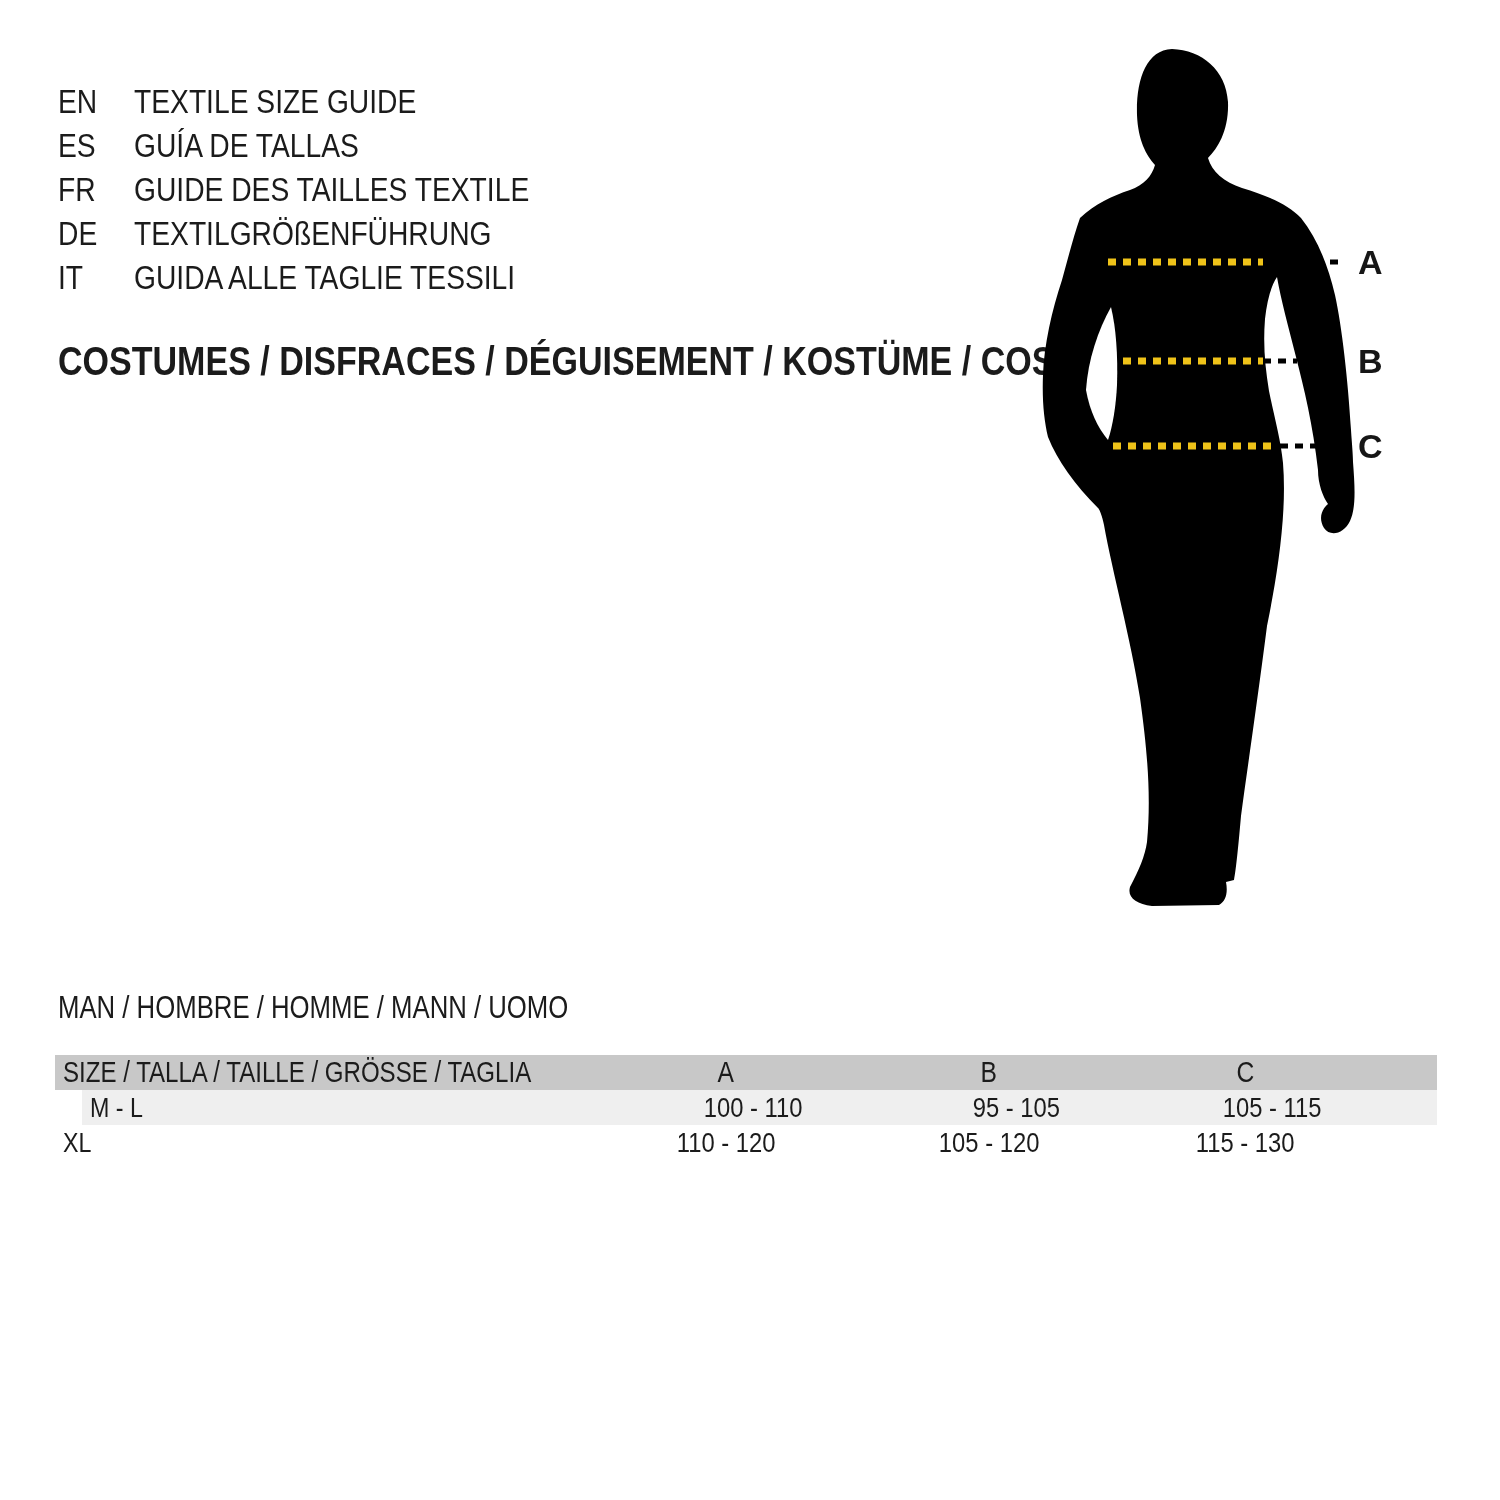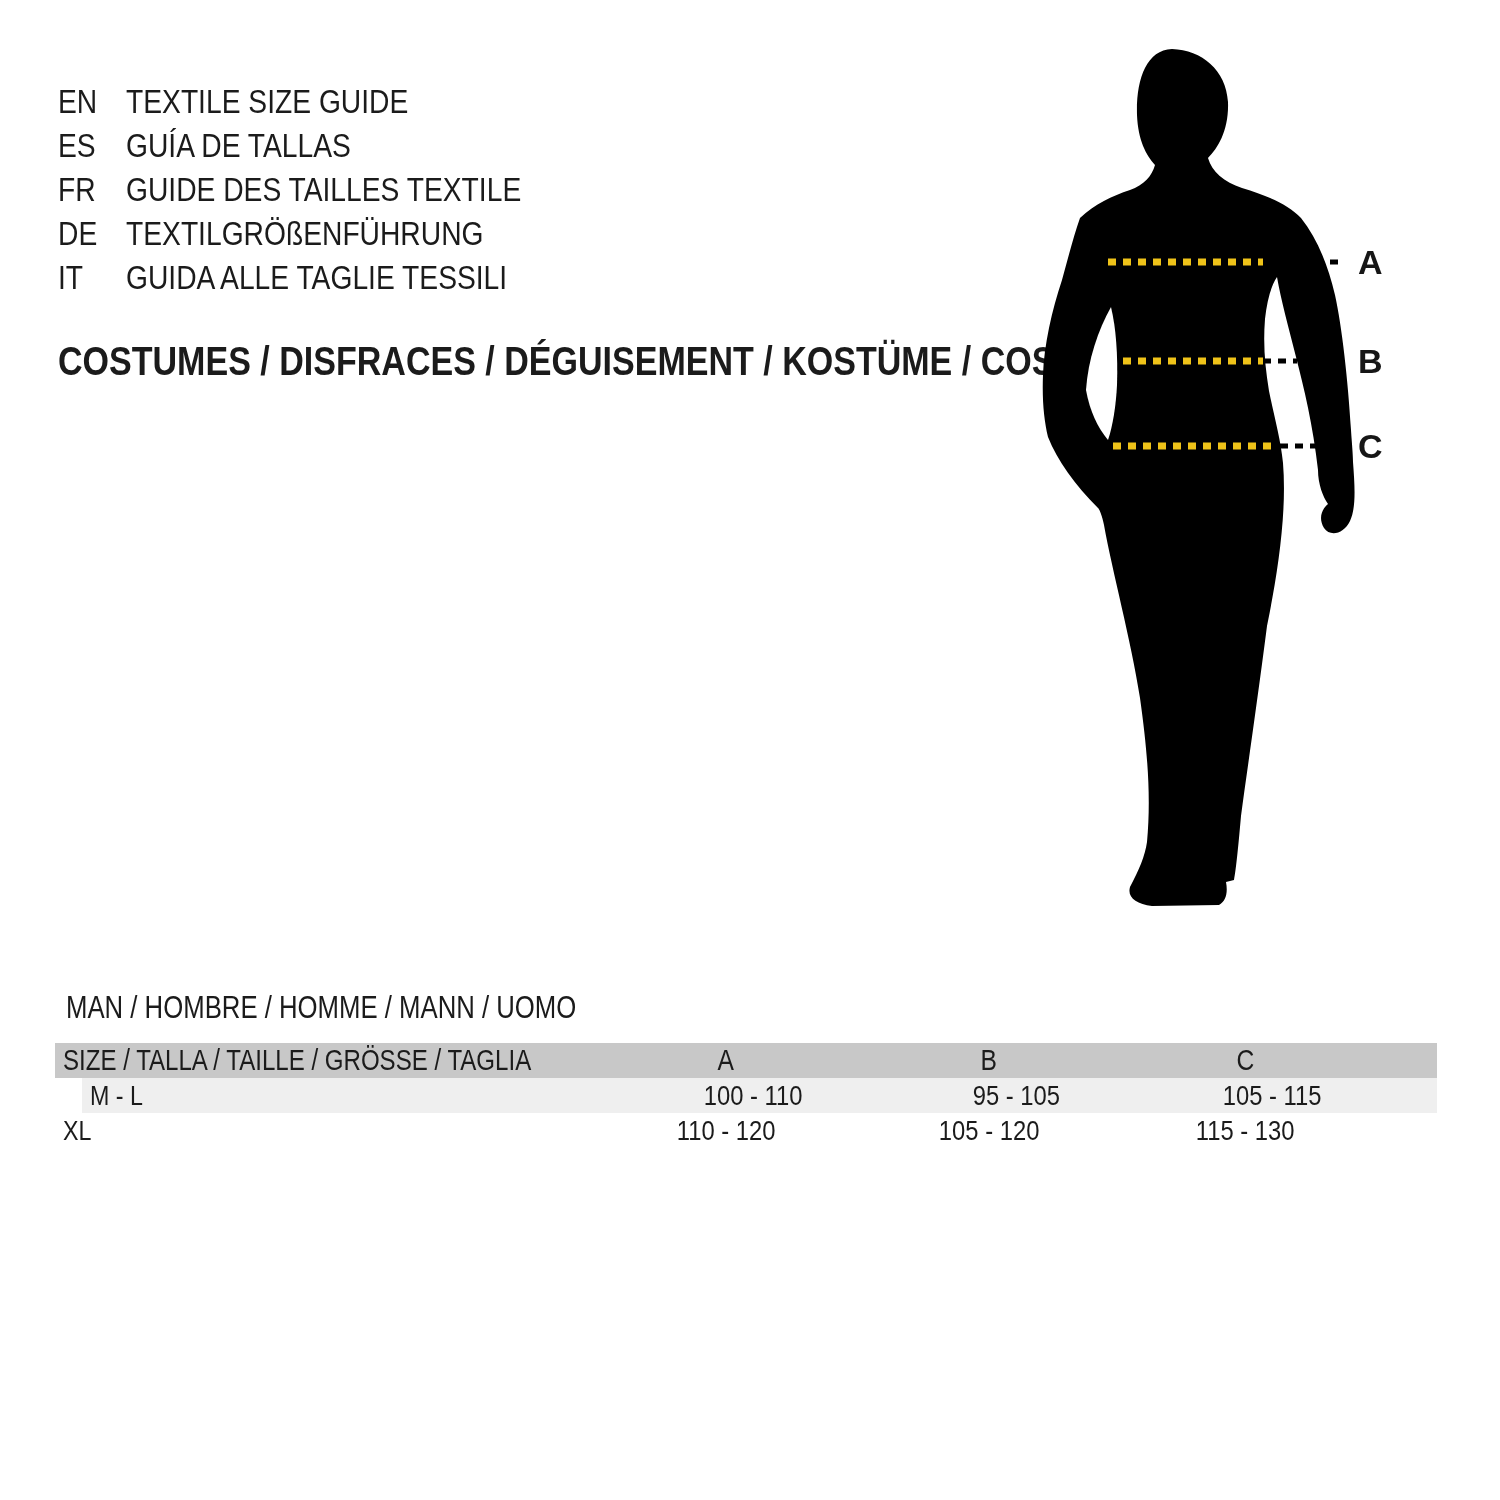--- a/index.html
+++ b/index.html
@@ -5,34 +5,34 @@
   * { margin:0; padding:0; box-sizing:border-box; }
   html,body { background:#ffffff; }
   body { font-family:"Liberation Sans","DejaVu Sans",sans-serif; color:#1b1b1b; }
   .canvas { position:relative; width:1500px; height:1500px; background:#ffffff; overflow:hidden; }
 
   
   .cx  { display:inline-block; transform:scaleX(.83); transform-origin:0 50%; white-space:nowrap; }
   .cxc { display:inline-block; transform:scaleX(.85); transform-origin:50% 50%; white-space:nowrap; }
 
   .lang-block { position:absolute; left:58px; top:79px; display:grid;
-                grid-template-columns:64px auto; column-gap:4px;
+                grid-template-columns:64px auto; column-gap:12px;
                 font-size:34px; line-height:44px; font-weight:400; }
   .lang-code  { }
   .costumes-line { position:absolute; left:58px; top:338px; font-size:41px;
                    font-weight:bold; line-height:46px; }
 
   .figure-svg { position:absolute; left:0; top:0; width:1500px; height:1500px; }
 
-  .section-title { position:absolute; left:58px; top:988px; font-size:31px; line-height:40px;margin-left:8px; }
+  .section-title { position:absolute; left:58px; top:988px; font-size:31px; line-height:40px; }
 
   .size-table { position:absolute; left:55px; top:1043px; width:1382px; font-size:28px; }
   .t-row { display:grid; grid-template-columns:535px 272px 254px 258px 63px;
            height:35px; align-items:center; }
-  .t-row.header { background:#c8c8c8; font-size:29px; }
+  .t-row.header { background:#c8c8c8; font-size:29px;margin-top:12px; }
   .t-row.alt { background:#efefef;margin-left:27px; }
   .t-size { padding-left:8px; text-align:left; }
   .t-val  { text-align:center; }
 
   .legend-block { position:absolute; left:58px; top:1294px; font-size:34px; line-height:46px; }
   .legend-row { display:block; }
 
   .abc-label { font-family:"Liberation Sans","DejaVu Sans",sans-serif; font-weight:bold;
                font-size:34px; fill:#161616; }
 </style>

